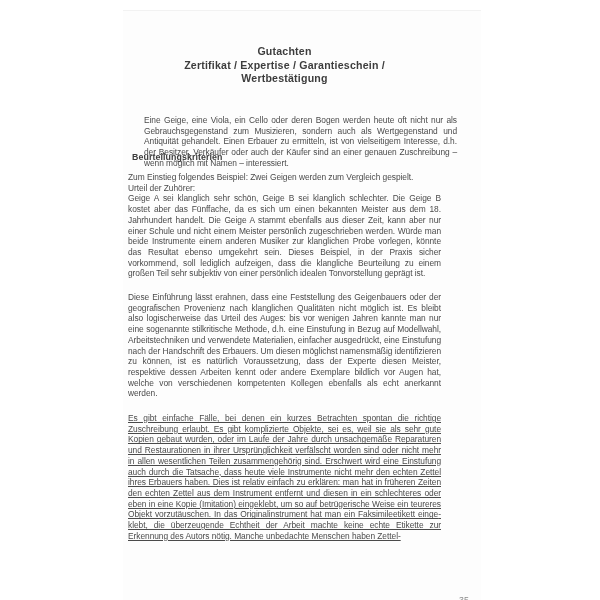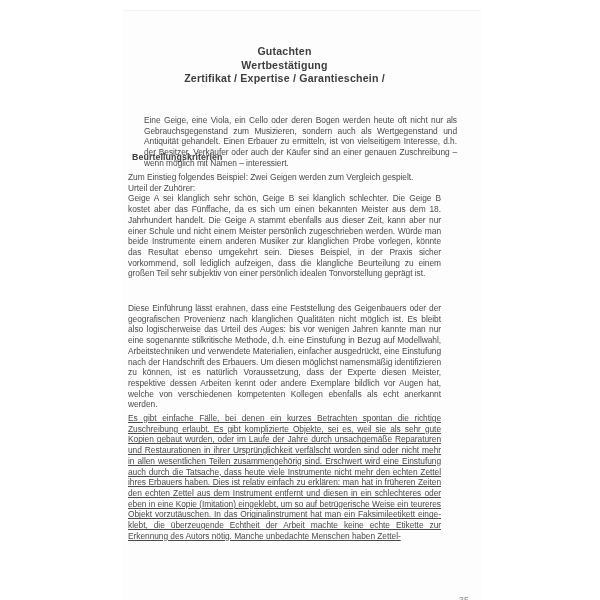--- a/index.html
+++ b/index.html
@@ -67,34 +67,34 @@
   .page-number {
     position: absolute;
     left: 459px;
     top: 565px;
     font-size: 8.8px;
     color: #8c8c8c;
     margin-top: 30px;
   }
   .top-1 { top: 115px; margin-left: 16px; }
   .top-2 { top: 172px; }
-  .top-3 { top: 303px; }
+  .top-3 { top: 292px; }
   .top-4 { top: 413px; text-decoration: underline; }
 </style>
 </head>
 <body>
 
 <div class="canvas">
 
   <div class="page-tint"></div>
 
   <div class="doc-title">
     <div class="title-line">Gutachten</div>
+    <div class="title-line">Zertifikat / Expertise / Garantieschein /</div>
     <div class="title-line">Wertbestätigung</div>
-    <div class="title-line">Zertifikat / Expertise / Garantieschein /</div>
   </div>
 
   <p class="body-par top-1">Eine Geige, eine Viola, ein Cello oder deren Bogen werden heute oft nicht nur als Gebrauchsgegenstand zum Musizieren, sondern auch als Wertgegen­stand und Antiquität gehandelt. Einen Erbauer zu ermitteln, ist von vielseiti­gem Interesse, d.h. der Besitzer, Verkäufer oder auch der Käufer sind an ei­ner genauen Zuschreibung – wenn möglich mit Namen – interessiert.</p>
 
   <h2 class="section-heading">Beurteilungskriterien</h2>
 
   <p class="body-par multiline top-2">Zum Einstieg folgendes Beispiel: Zwei Geigen werden zum Vergleich gespielt.
 Urteil der Zuhörer:
 Geige A sei klanglich sehr schön, Geige B sei klanglich schlechter. Die Geige B kostet aber das Fünffache, da es sich um einen bekannten Meister aus dem 18. Jahrhundert handelt. Die Geige A stammt ebenfalls aus dieser Zeit, kann aber nur einer Schule und nicht einem Meister persönlich zugeschrieben werden. Würde man beide Instrumente einem anderen Musiker zur klangli­chen Probe vorlegen, könnte das Resultat ebenso umgekehrt sein. Dieses Beispiel, in der Praxis sicher vorkommend, soll lediglich aufzeigen, dass die klangliche Beurteilung zu einem großen Teil sehr subjektiv von einer persön­lich idealen Tonvorstellung geprägt ist.</p>
 

